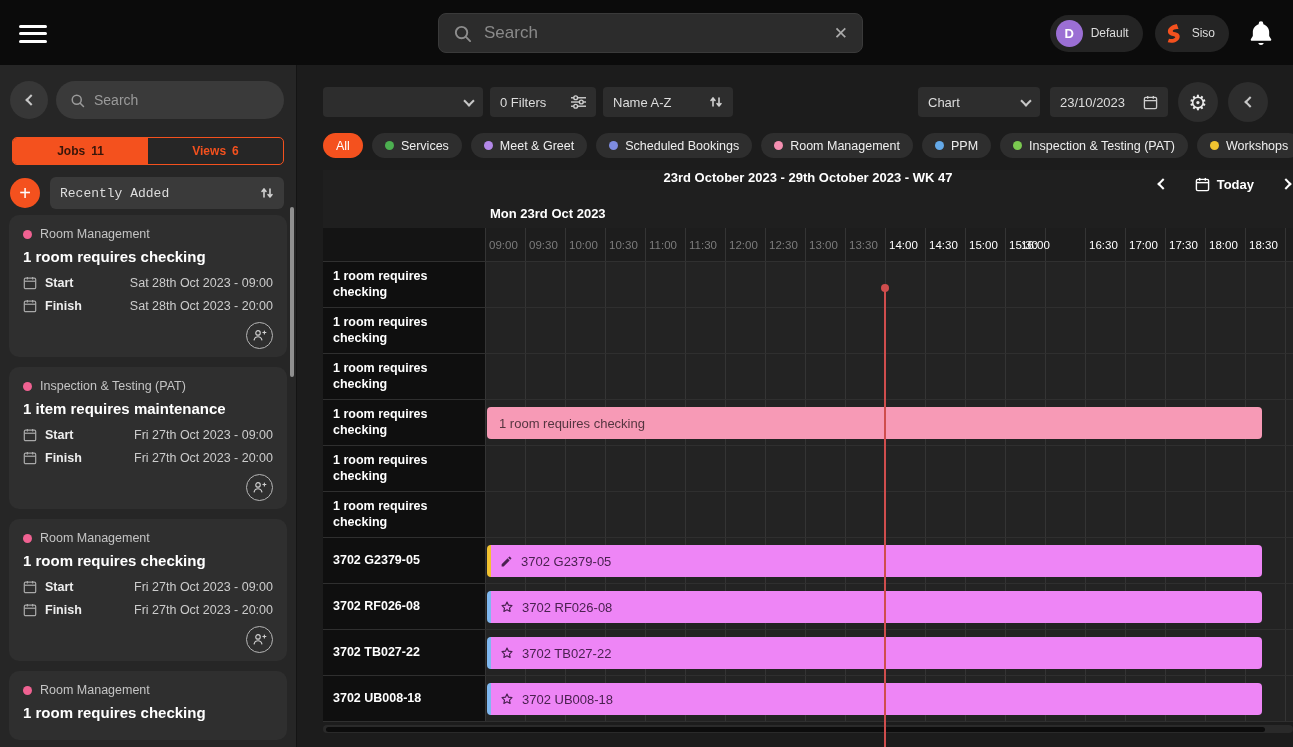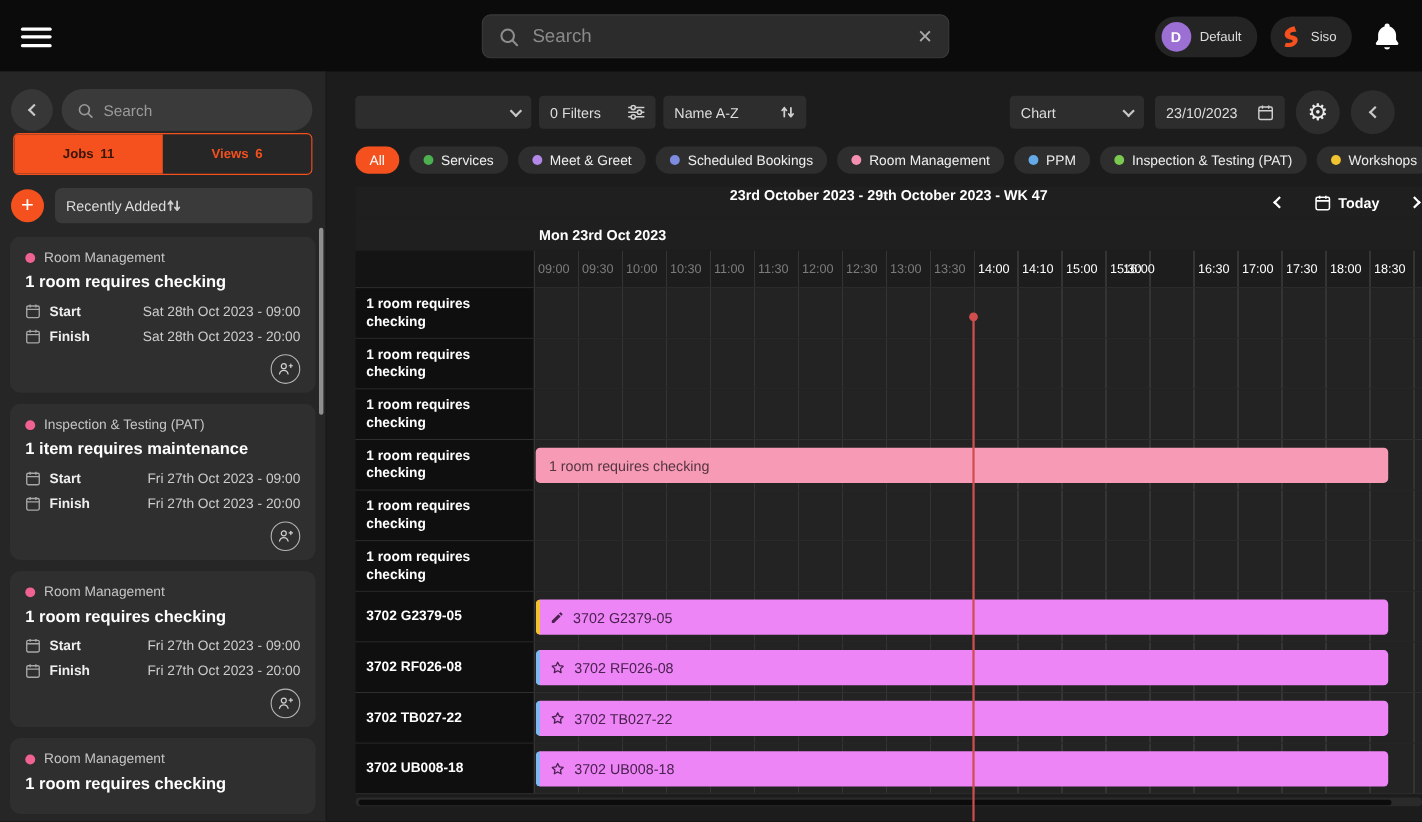--- a/index.html
+++ b/index.html
@@ -29,29 +29,29 @@
   .sb-top { display:flex; align-items:center; gap:8px; padding:16px 12px 0 10px; }
   .circle-btn { width:38px; height:38px; border-radius:50%; background:#373737; display:flex; align-items:center; justify-content:center; cursor:pointer; flex:none; }
   .chev { display:inline-block; width:8px; height:8px; border-left:2px solid #c8c8c8; border-bottom:2px solid #c8c8c8; }
   .chev.left { transform:rotate(45deg); margin-left:3px; }
   .chev.right { transform:rotate(225deg); margin-right:3px; }
   .chev.down { transform:rotate(-45deg); margin-top:-3px; }
   .chev.white { border-color:#fff; }
   .sb-search { flex:1; height:38px; background:#3a3a3a; border-radius:19px; display:flex; align-items:center; gap:9px; padding:0 14px; }
   .sb-search input { flex:1; background:transparent; border:none; outline:none; color:#ccc; font-size:14px; font-family:inherit; width:100%; }
   .sb-search input::placeholder { color:#9a9a9a; }
-  .sb-tabs { margin:2px 12px 0 12px; height:38px; display:flex; border:1px solid #f4511e; border-radius:5px; overflow:hidden; }
+  .sb-tabs { margin:18px 12px 0 12px; height:28px; display:flex; border:1px solid #f4511e; border-radius:5px; overflow:hidden; }
   .tab { flex:1; display:flex; align-items:center; justify-content:center; gap:6px; font-size:12px; font-weight:bold; cursor:pointer; }
   .tab.jobs { background:#f4511e; color:#38160a; }
   .tab.views { background:transparent; color:#f4511e; }
   .sb-sortrow { display:flex; align-items:center; gap:10px; margin:12px 12px 0 10px; }
   .plus-btn { width:30px; height:30px; border-radius:50%; background:#f4511e; color:#fff; font-size:20px; line-height:1;
     display:flex; align-items:center; justify-content:center; cursor:pointer; flex:none; }
-  .sb-sort { flex:1; height:32px; background:#3a3a3a; border-radius:6px; display:flex; align-items:center; justify-content:flex-start;
-    padding:0 10px; font-size:13px; color:#ddd; cursor:pointer; }
+  .sb-sort { flex:1; height:32px; background:#3a3a3a; border-radius:6px; display:flex; align-items:center; justify-content:space-between;
+    padding:0 10px; font-size:13px; color:#ddd; cursor:pointer;font-family:Liberation Mono, monospace; }
   .cards { position:absolute; top:150px; left:0; right:0; bottom:0; padding:0 9px; overflow:hidden; }
   .card { background:#2f2f2f; border-radius:10px; margin-bottom:10px; padding:12px 14px 8px 14px; }
   .card-cat { display:flex; align-items:center; gap:8px; color:#c4c4c4; font-size:12.5px; }
   .dot { width:9px; height:9px; border-radius:50%; flex:none; }
   .card-title { color:#fff; font-weight:bold; font-size:15px; margin:7px 0 11px 0; }
   .detail { display:flex; align-items:center; gap:8px; margin:9px 0; font-size:12.5px; }
   .d-label { color:#eee; font-weight:bold; }
   .d-value { margin-left:auto; color:#ccc; }
   .card-foot { display:flex; justify-content:flex-end; margin-top:2px; }
   .assign-circle { width:27px; height:27px; border:1.5px solid #b5b5b5; border-radius:50%; display:flex; align-items:center; justify-content:center; cursor:pointer; }
@@ -441,21 +441,21 @@
               <span class="time dim" style="left: 44px;">09:30</span>
               <span class="time dim" style="left: 84px;">10:00</span>
               <span class="time dim" style="left: 124px;">10:30</span>
               <span class="time dim" style="left: 164px;">11:00</span>
               <span class="time dim" style="left: 204px;">11:30</span>
               <span class="time dim" style="left: 244px;">12:00</span>
               <span class="time dim" style="left: 284px;">12:30</span>
               <span class="time dim" style="left: 324px;">13:00</span>
               <span class="time dim" style="left: 364px;">13:30</span>
               <span class="time" style="left: 404px;">14:00</span>
-              <span class="time" style="left: 444px;">14:10</span>
+              <span class="time" style="left: 444px;">14:30</span>
               <span class="time" style="left: 484px;">15:00</span>
               <span class="time" style="left: 524px;">15:30</span>
               <span class="time" style="left: 536px;">16:00</span>
               <span class="time" style="left: 604px;">16:30</span>
               <span class="time" style="left: 644px;">17:00</span>
               <span class="time" style="left: 684px;">17:30</span>
               <span class="time" style="left: 724px;">18:00</span>
               <span class="time" style="left: 764px;">18:30</span>
             </div>
         </div>

